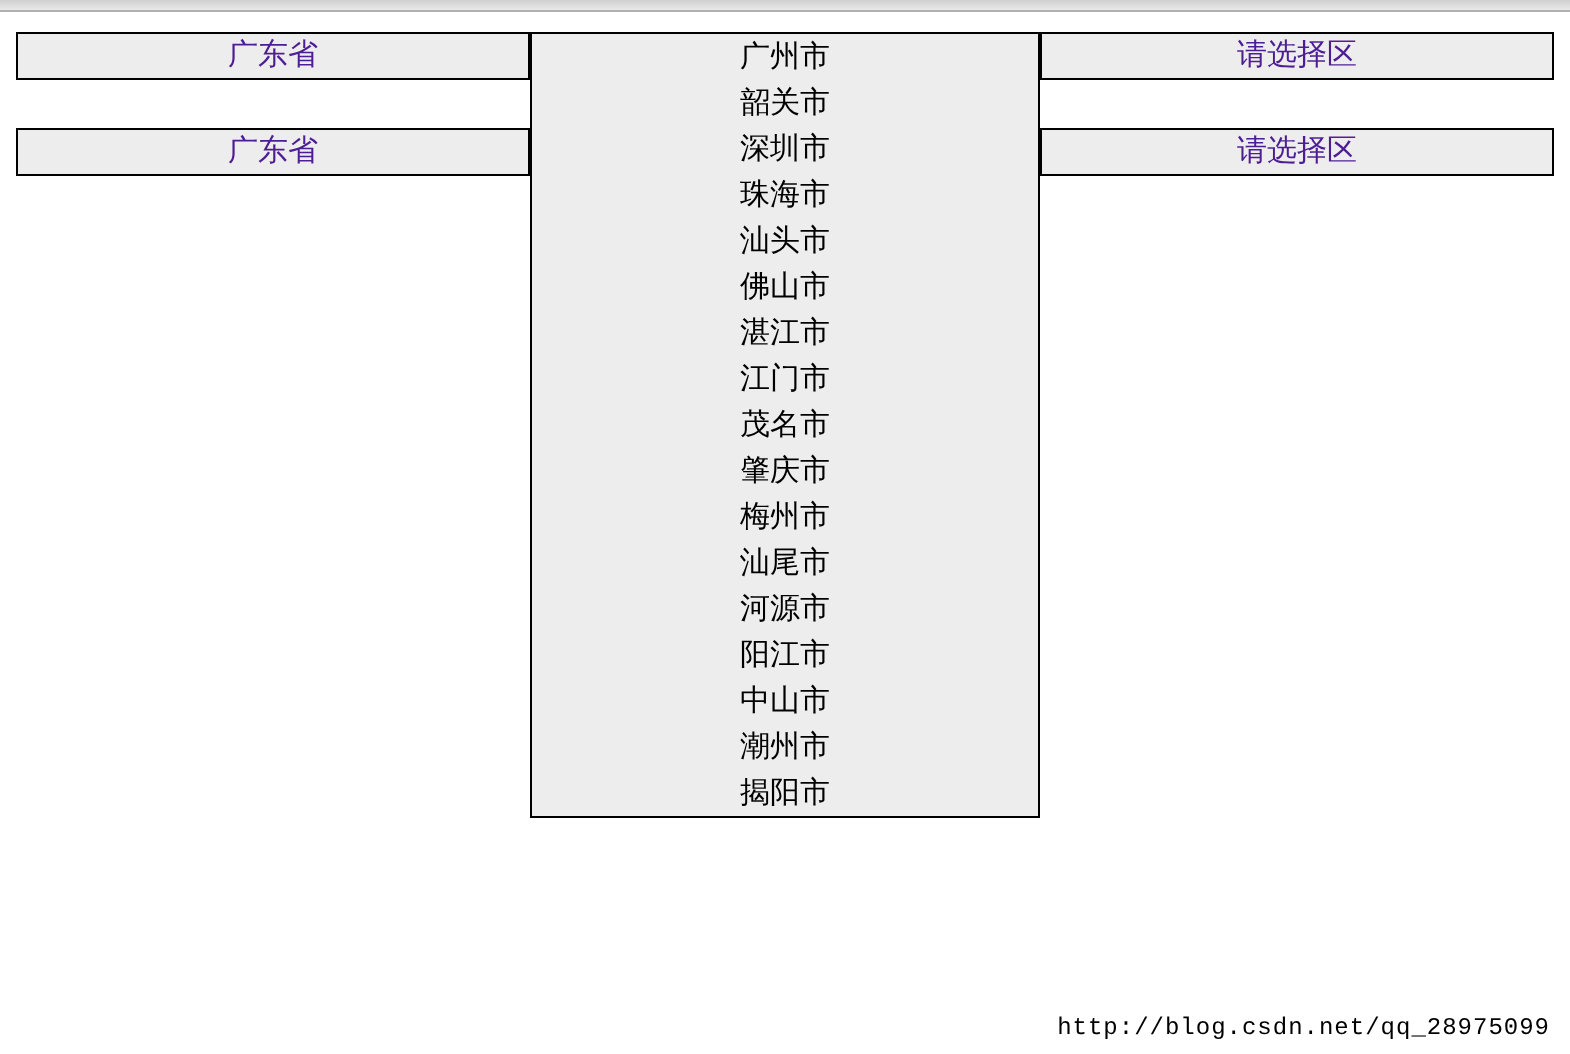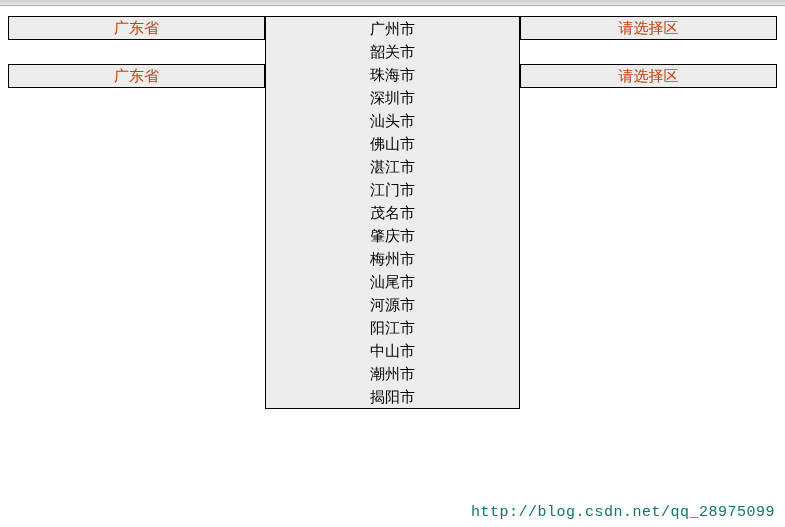--- a/index.html
+++ b/index.html
@@ -35,21 +35,21 @@
     }
     .row1 { top: 10px; }
     .row2 { top: 58px; }
     .cell {
       flex: 1;
       background: #ededed;
       border: 1px solid #000000;
       text-align: center;
       line-height: 22px;
       font-size: 15px;
-      color: #c2410c;
+      color: #4c1d95;
       position: relative;
     }
     .cell + .cell {
       margin-left: -1px;
     }
     .dropdown-list {
       position: absolute;
       top: 10px;
       left: 265px;
       width: 255px;
@@ -62,23 +62,23 @@
       line-height: 23px;
       height: 23px;
       font-size: 15px;
       color: #000;
       cursor: pointer;
     }
     .watermark {
       position: absolute;
       bottom: 6px;
       right: 10px;
-      color: #0f766e;
+      color: #000000;
       font-family: "Courier New", monospace;
-      font-size: 15px;
+      font-size: 12px;
       letter-spacing: 0.5px;
       pointer-events: none;
     }
   </style>
 </head>
 <body>
 
 <div class="top-bar"></div>
 
 <div class="main-area">
@@ -103,22 +103,22 @@
       <span></span>
     </div>
     <div class="cell">
       <span>请选择区</span>
     </div>
   </div>
 
   <div class="dropdown-list">
     <div class="dropdown-item">广州市</div>
     <div class="dropdown-item">韶关市</div>
+    <div class="dropdown-item">深圳市</div>
     <div class="dropdown-item">珠海市</div>
-    <div class="dropdown-item">深圳市</div>
     <div class="dropdown-item">汕头市</div>
     <div class="dropdown-item">佛山市</div>
     <div class="dropdown-item">湛江市</div>
     <div class="dropdown-item">江门市</div>
     <div class="dropdown-item">茂名市</div>
     <div class="dropdown-item">肇庆市</div>
     <div class="dropdown-item">梅州市</div>
     <div class="dropdown-item">汕尾市</div>
     <div class="dropdown-item">河源市</div>
     <div class="dropdown-item">阳江市</div>

